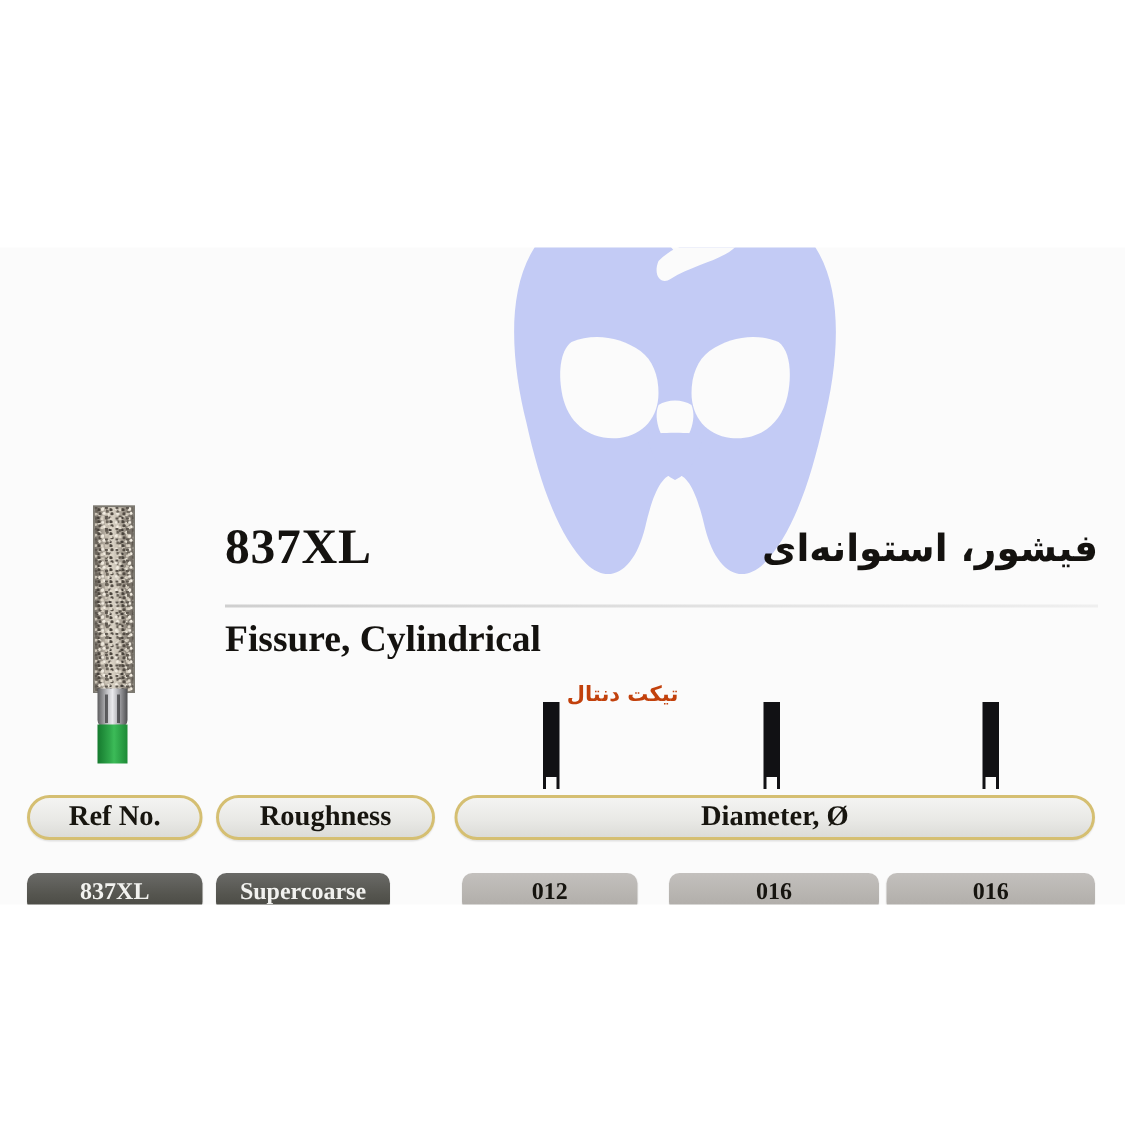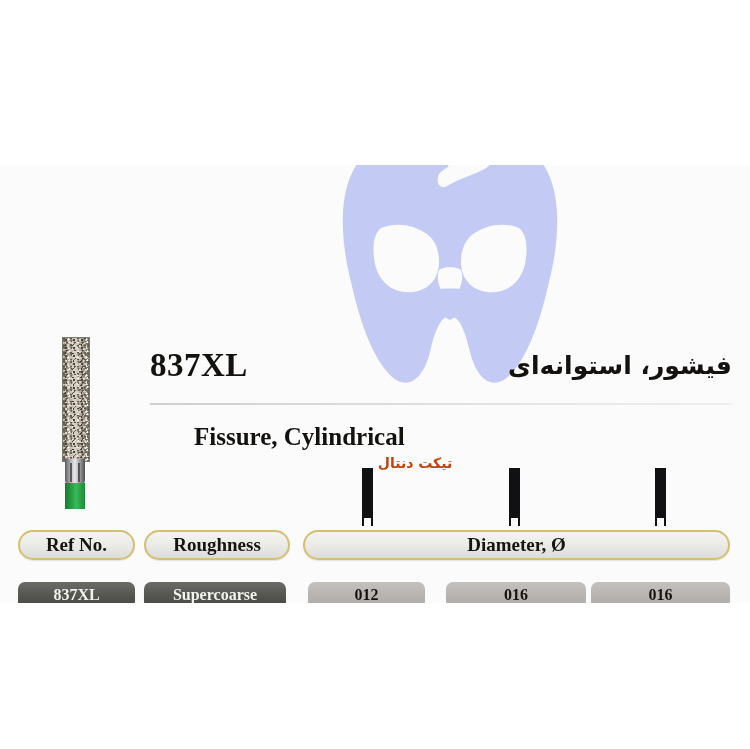--- a/index.html
+++ b/index.html
@@ -107,22 +107,22 @@
     position:absolute;right:0;top:8px;
     font-size:25px;font-weight:bold;color:#14120f;
     font-family:"DejaVu Sans", sans-serif;
     direction:rtl;
   }
   #title-rule{
     position:absolute;left:0;top:60px;width:582px;height:2px;
     background:linear-gradient(90deg,#cfcfcf,#e3e3e3 60%,#efefef);
   }
   #en-subtitle{
-    position:absolute;left:0;top:80px;
-    font-size:25px;font-weight:bold;color:#14120f;margin-left:44px;
+    position:absolute;left:0;top:70px;
+    font-size:25px;font-weight:bold;color:#14120f;
   }
 
   
   .marker{
     position:absolute;top:303px;width:11px;height:56px;
   }
   .marker .stem{
     position:absolute;left:0;top:0;width:11px;height:50px;background:#111114;
   }
   .marker .leg-l{position:absolute;left:0;top:50px;width:2px;height:8px;background:#111114;}
@@ -214,21 +214,21 @@
   <div id="table">
 
     <div class="row">
       <div class="cell hdr" style="left:18px;top:0;width:117px">Ref No.</div>
       <div class="cell hdr" style="left:144px;top:0;width:146px">Roughness</div>
       <div class="cell hdr" style="left:303px;top:0;width:427px">Diameter, Ø</div>
     </div>
 
     <div class="row">
       <div class="cell pill c-supercoarse" style="left:18px;top:52px;width:117px">837XL</div>
-      <div class="cell pill c-supercoarse" style="left:144px;top:52px;width:142px">Supercoarse</div>
+      <div class="cell pill c-supercoarse" style="left:144px;top:52px;width:116px">Supercoarse</div>
       <div class="cell pill t-supercoarse" style="left:308px;top:52px;width:117px">012</div>
       <div class="cell pill t-supercoarse" style="left:446px;top:52px;width:140px">016</div>
       <div class="cell pill t-supercoarse" style="left:591px;top:52px;width:139px">016</div>
     </div>
 
     <div class="row">
       
       
       
       

